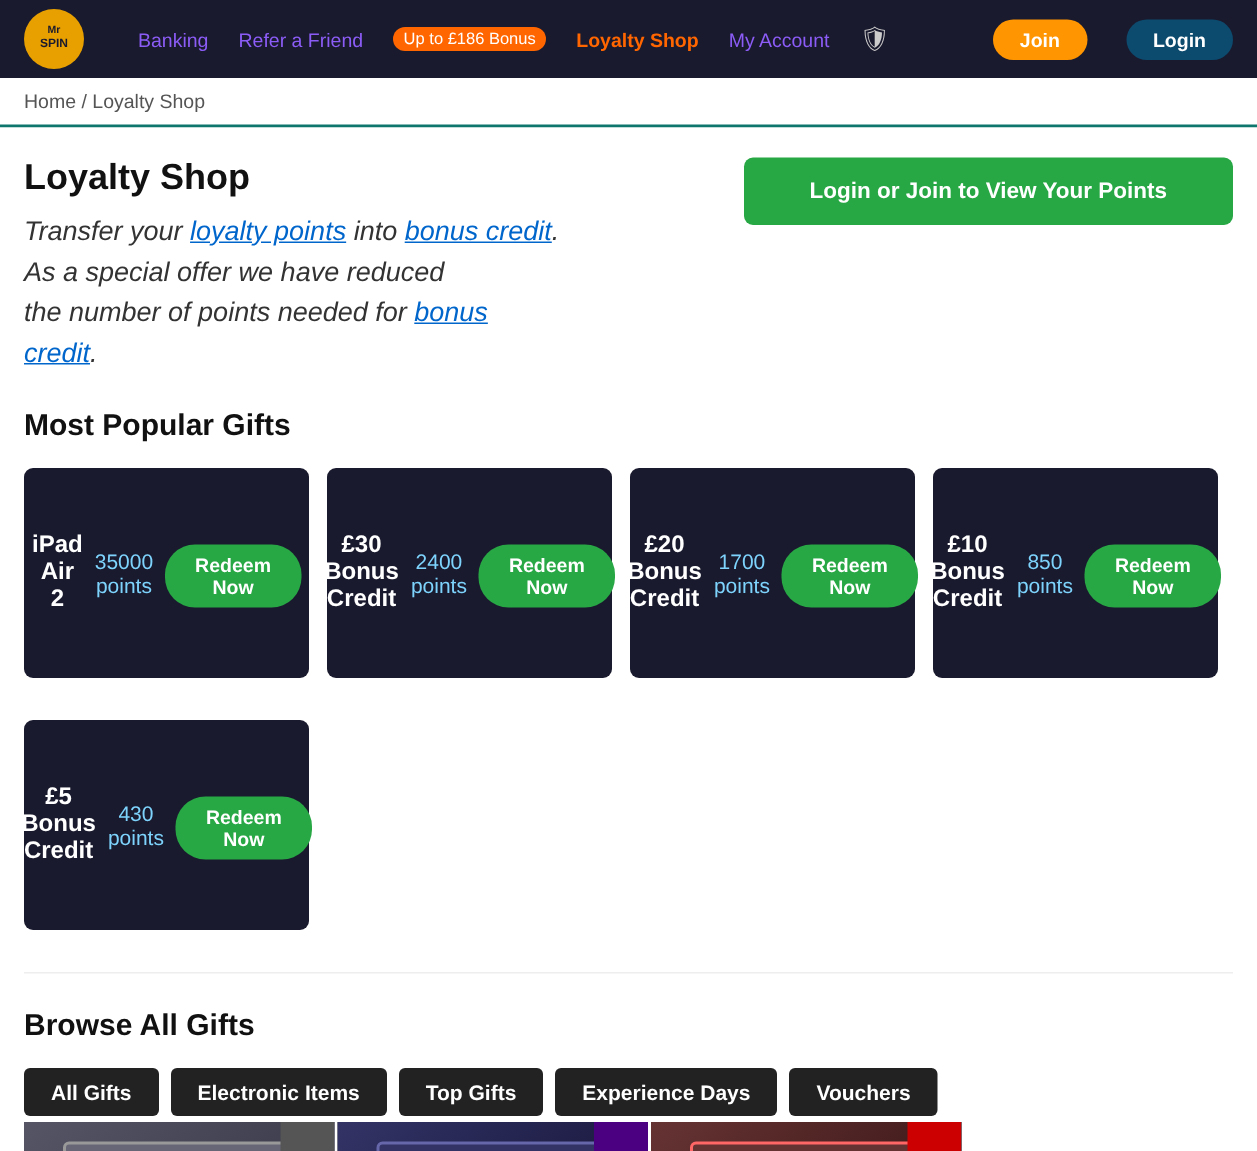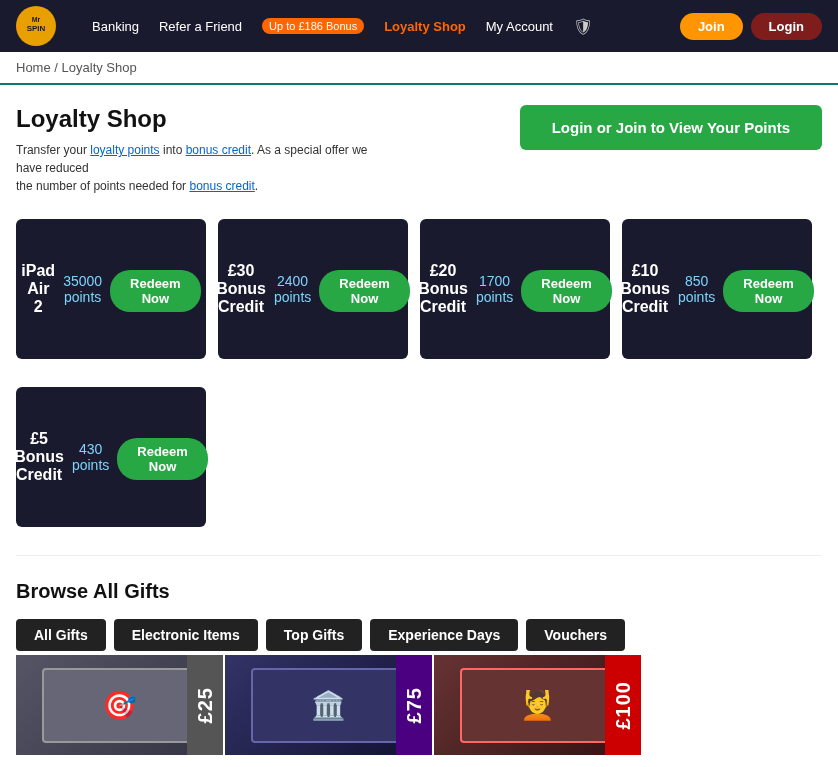--- a/index.html
+++ b/index.html
@@ -3,42 +3,42 @@
   <meta charset="utf-8">
   <style>
     * { box-sizing: border-box; margin: 0; padding: 0; }
     body { font-family: Arial, sans-serif; background: #f5f5f5; color: #222; font-size: 14px; }
 
     
     .nav { background: #1a1a2e; display: flex; align-items: center; padding: 0 16px; height: 52px; }
     .nav-logo { display: flex; align-items: center; margin-right: 32px; }
     .nav-logo-icon { width: 40px; height: 40px; background: #e8a000; border-radius: 50%; display: flex; align-items: center; justify-content: center; font-weight: bold; color: #1a1a2e; font-size: 10px; margin-right: 4px; position: relative; overflow: hidden; }
     .nav-links { display: flex; align-items: center; gap: 20px; flex: 1; }
-    .nav-link { color: #ffffff; text-decoration: none; font-size: 13px; cursor: pointer; }
+    .nav-link { color: #8b5cf6; text-decoration: none; font-size: 13px; cursor: pointer; }
     .nav-link.orange { color: #ff6600; font-weight: bold; }
     .nav-bonus-badge { background: #ff6600; color: #fff; font-size: 11px; padding: 2px 7px; border-radius: 10px; cursor: pointer; }
     .nav-shield { color: #ccc; font-size: 16px; }
-    .nav-buttons { display: flex; gap: 8px; margin-left: auto; }
+    .nav-buttons { display: flex; gap: 26px; margin-left: auto; }
     .btn-join { background: #ff9500; color: #fff; border: none; border-radius: 20px; padding: 6px 18px; font-size: 13px; font-weight: bold; cursor: pointer; }
-    .btn-login { background: #7f1d1d; color: #fff; border: none; border-radius: 20px; padding: 6px 18px; font-size: 13px; font-weight: bold; cursor: pointer; }
+    .btn-login { background: #0c4a6e; color: #fff; border: none; border-radius: 20px; padding: 6px 18px; font-size: 13px; font-weight: bold; cursor: pointer; }
 
     
     .breadcrumb { background: #fff; padding: 8px 16px; border-bottom: 2px solid #0f766e; font-size: 13px; color: #555; }
     .breadcrumb a { color: #555; text-decoration: none; }
     .breadcrumb span { color: #555; }
 
     
     .main { background: #fff; padding: 20px 16px; }
 
     
     .page-header { display: flex; align-items: flex-start; justify-content: space-between; margin-bottom: 24px; }
     .page-header-left h1 { font-size: 24px; font-weight: bold; margin-bottom: 8px; color: #111; }
-    .page-header-left p { font-size: 12px; color: #333; max-width: 360px; line-height: 1.5; }
+    .page-header-left p { font-size: 18px; color: #333; max-width: 360px; line-height: 1.5; font-style: italic; }
     .page-header-left p a { color: #0066cc; }
-    .btn-login-points { background: #28a745; color: #fff; border: none; border-radius: 6px; padding: 14px 32px; font-size: 15px; font-weight: bold; cursor: pointer; min-width: 300px; }
+    .btn-login-points { background: #28a745; color: #fff; border: none; border-radius: 6px; padding: 14px 44px; font-size: 15px; font-weight: bold; cursor: pointer; min-width: 300px; }
 
     
     .section-title { font-size: 20px; font-weight: bold; color: #111; margin-bottom: 16px; }
 
     
     .gifts-grid { display: flex; flex-wrap: wrap; gap: 12px; margin-bottom: 28px; }
     .gift-card { background: #1a1a2e; color: #fff; border-radius: 6px; width: 190px; min-height: 140px; display: flex; flex-direction: row; align-items: center; justify-content: center; padding: 16px 12px; gap: 8px; }
     .gift-card-title { font-size: 16px; font-weight: bold; text-align: center; }
     .gift-card-points { font-size: 14px; text-align: center; color: #7dd3fc; }
     .btn-redeem { background: #28a745; color: #fff; border: none; border-radius: 20px; padding: 6px 20px; font-size: 13px; font-weight: bold; cursor: pointer; margin-top: 4px; }
@@ -107,20 +107,21 @@
       <h1>Loyalty Shop</h1>
       <p>
         Transfer your <a href="#">loyalty points</a> into <a href="#">bonus credit</a>. As a special offer we have reduced<br>
         the number of points needed for <a href="#">bonus credit</a>.
       </p>
     </div>
     <button class="btn-login-points">Login or Join to View Your Points</button>
   </div>
 
   <div>
+    <div class="section-title">Most Popular Gifts</div>
     <div class="gifts-grid">
 
       <div class="gift-card">
         <div class="gift-card-title">iPad Air 2</div>
         <div class="gift-card-points">35000 points</div>
         <button class="btn-redeem">Redeem Now</button>
       </div>
 
       <div class="gift-card">
         <div class="gift-card-title">£30 Bonus Credit</div>

